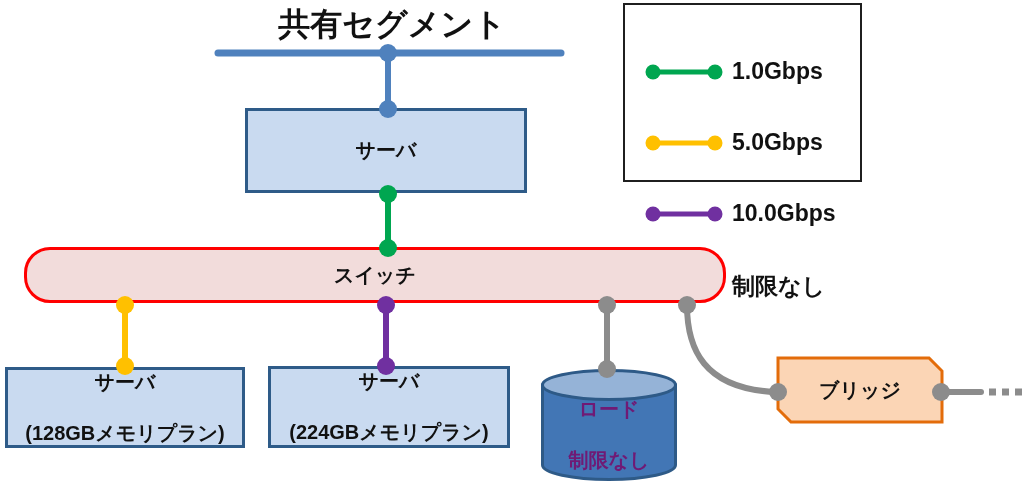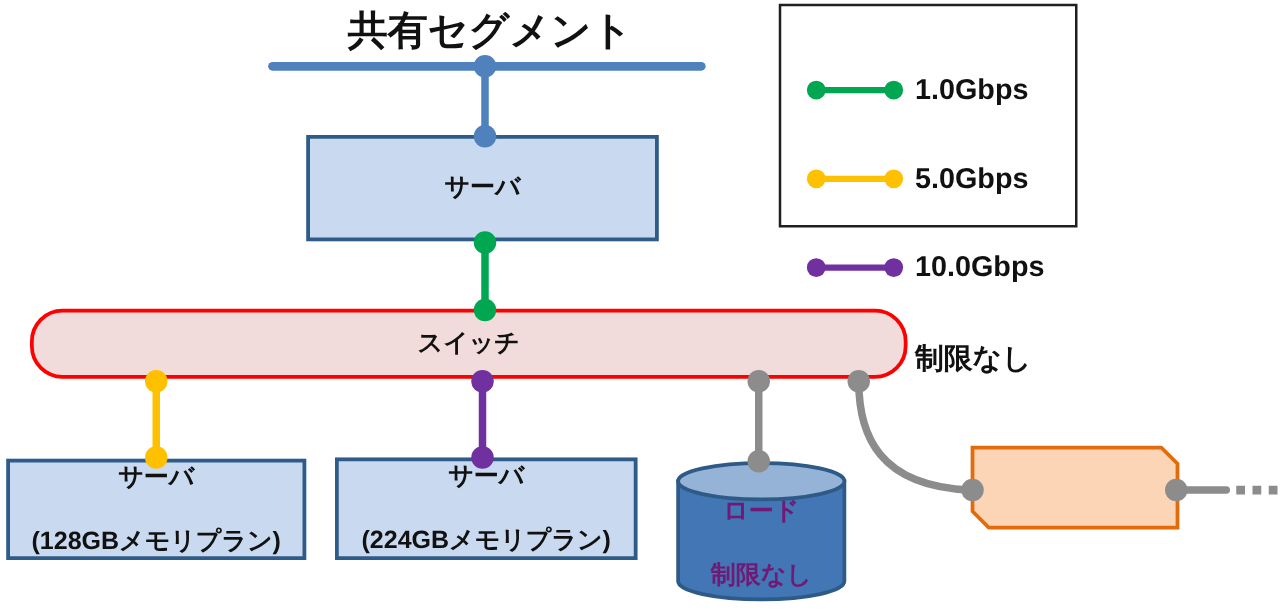--- a/index.html
+++ b/index.html
@@ -113,20 +113,23 @@
     <ellipse cx="69" cy="17" rx="66.5" ry="14.5" class="lb-top"></ellipse>
   </svg>
   <div class="node lb-label">
     <span>ロード</span>
     <span>制限なし</span>
   </div>
 
   <svg class="bridge-svg" width="168" height="68">
     <polygon points="2,2 153,2 166,15 166,66 15,66 2,53" class="bridge-shape"></polygon>
   </svg>
+  <div class="node bridge-label">
+    <span>ブリッジ</span>
+  </div>
 
   <svg class="overlay" width="1024" height="489">
 
     <g>
       <line x1="218" y1="53" x2="561" y2="53" stroke-width="7" stroke-linecap="round" class="st-blue"></line>
     </g>
 
     <g>
       <line x1="388" y1="53" x2="388" y2="109" stroke-width="6" class="st-blue"></line>
       <circle cx="388" cy="53" r="9" class="fl-blue"></circle>

